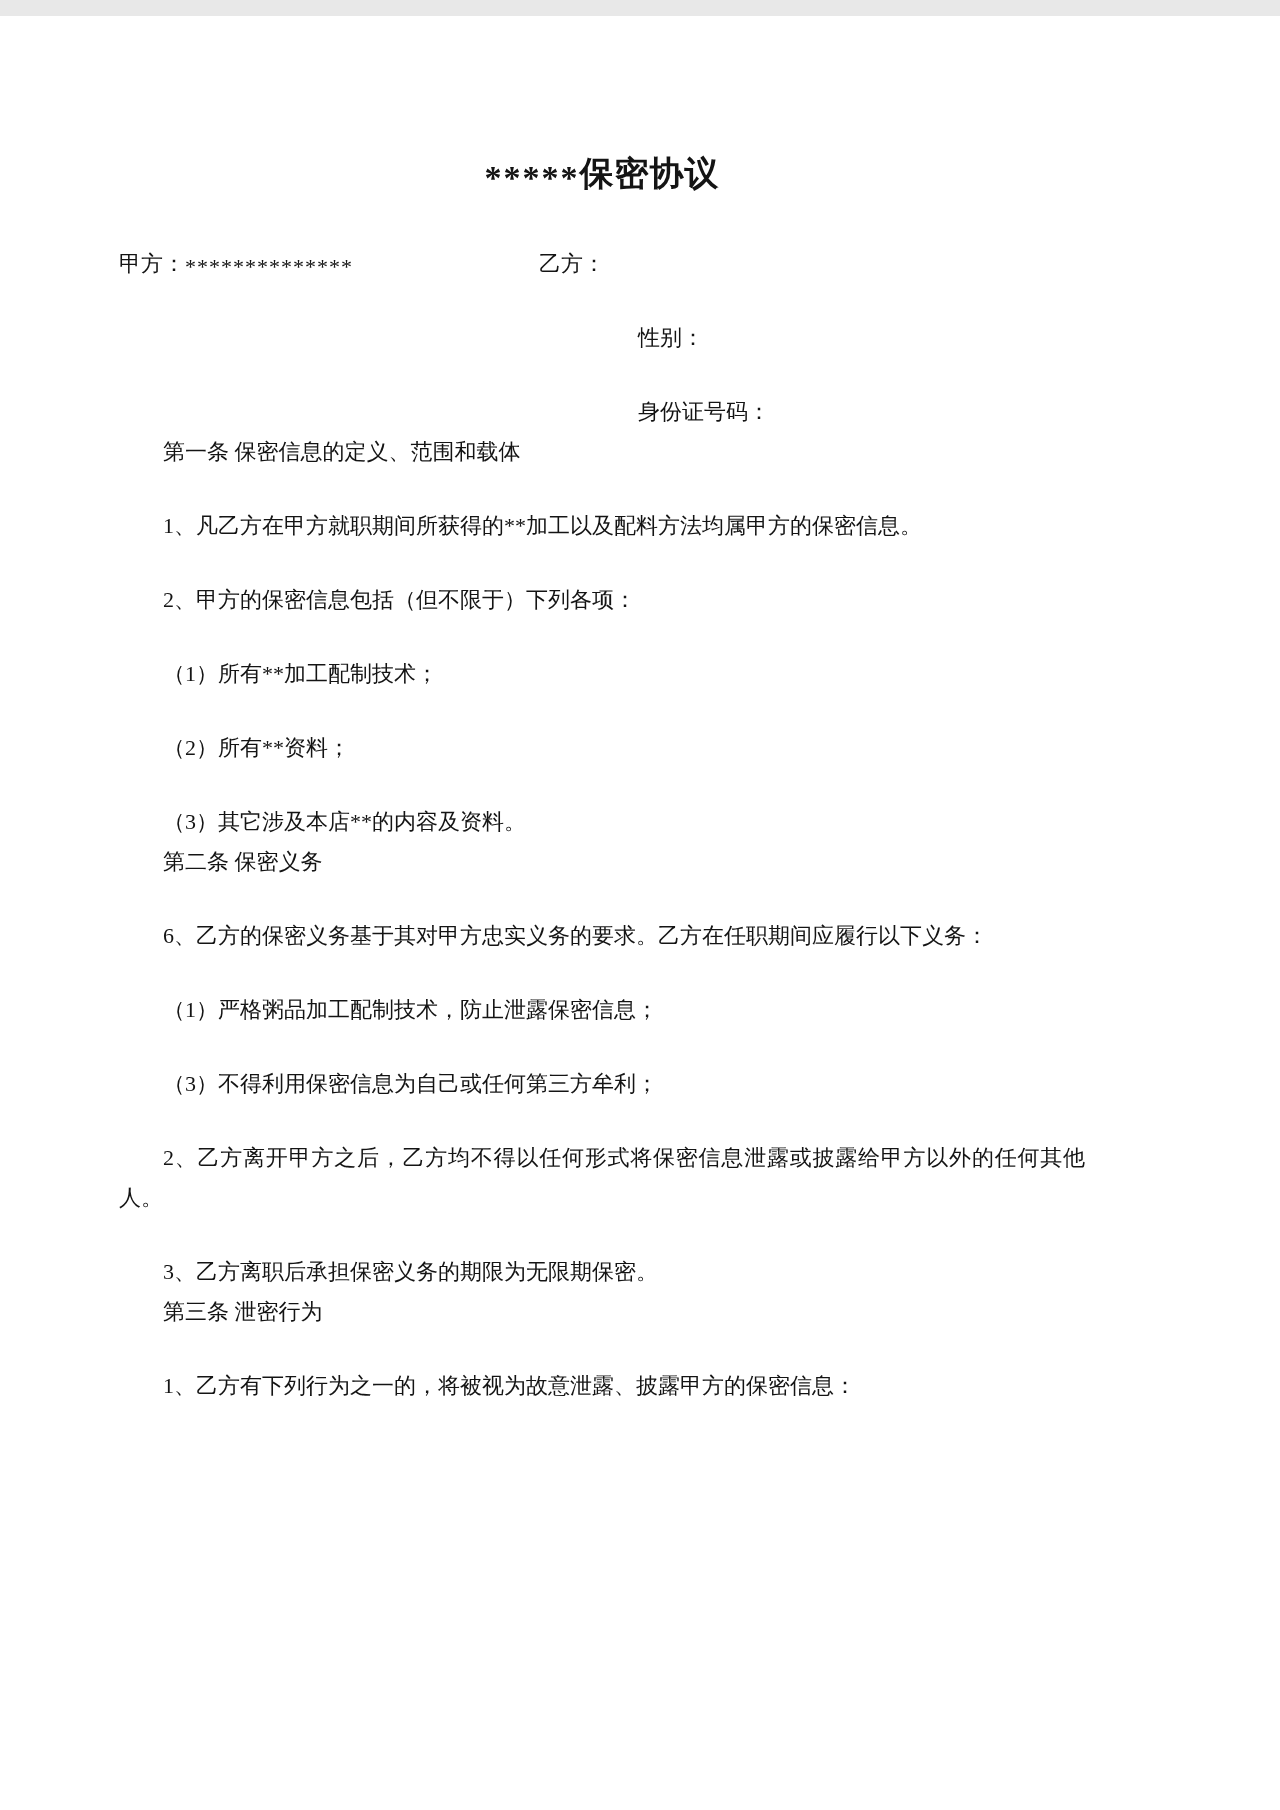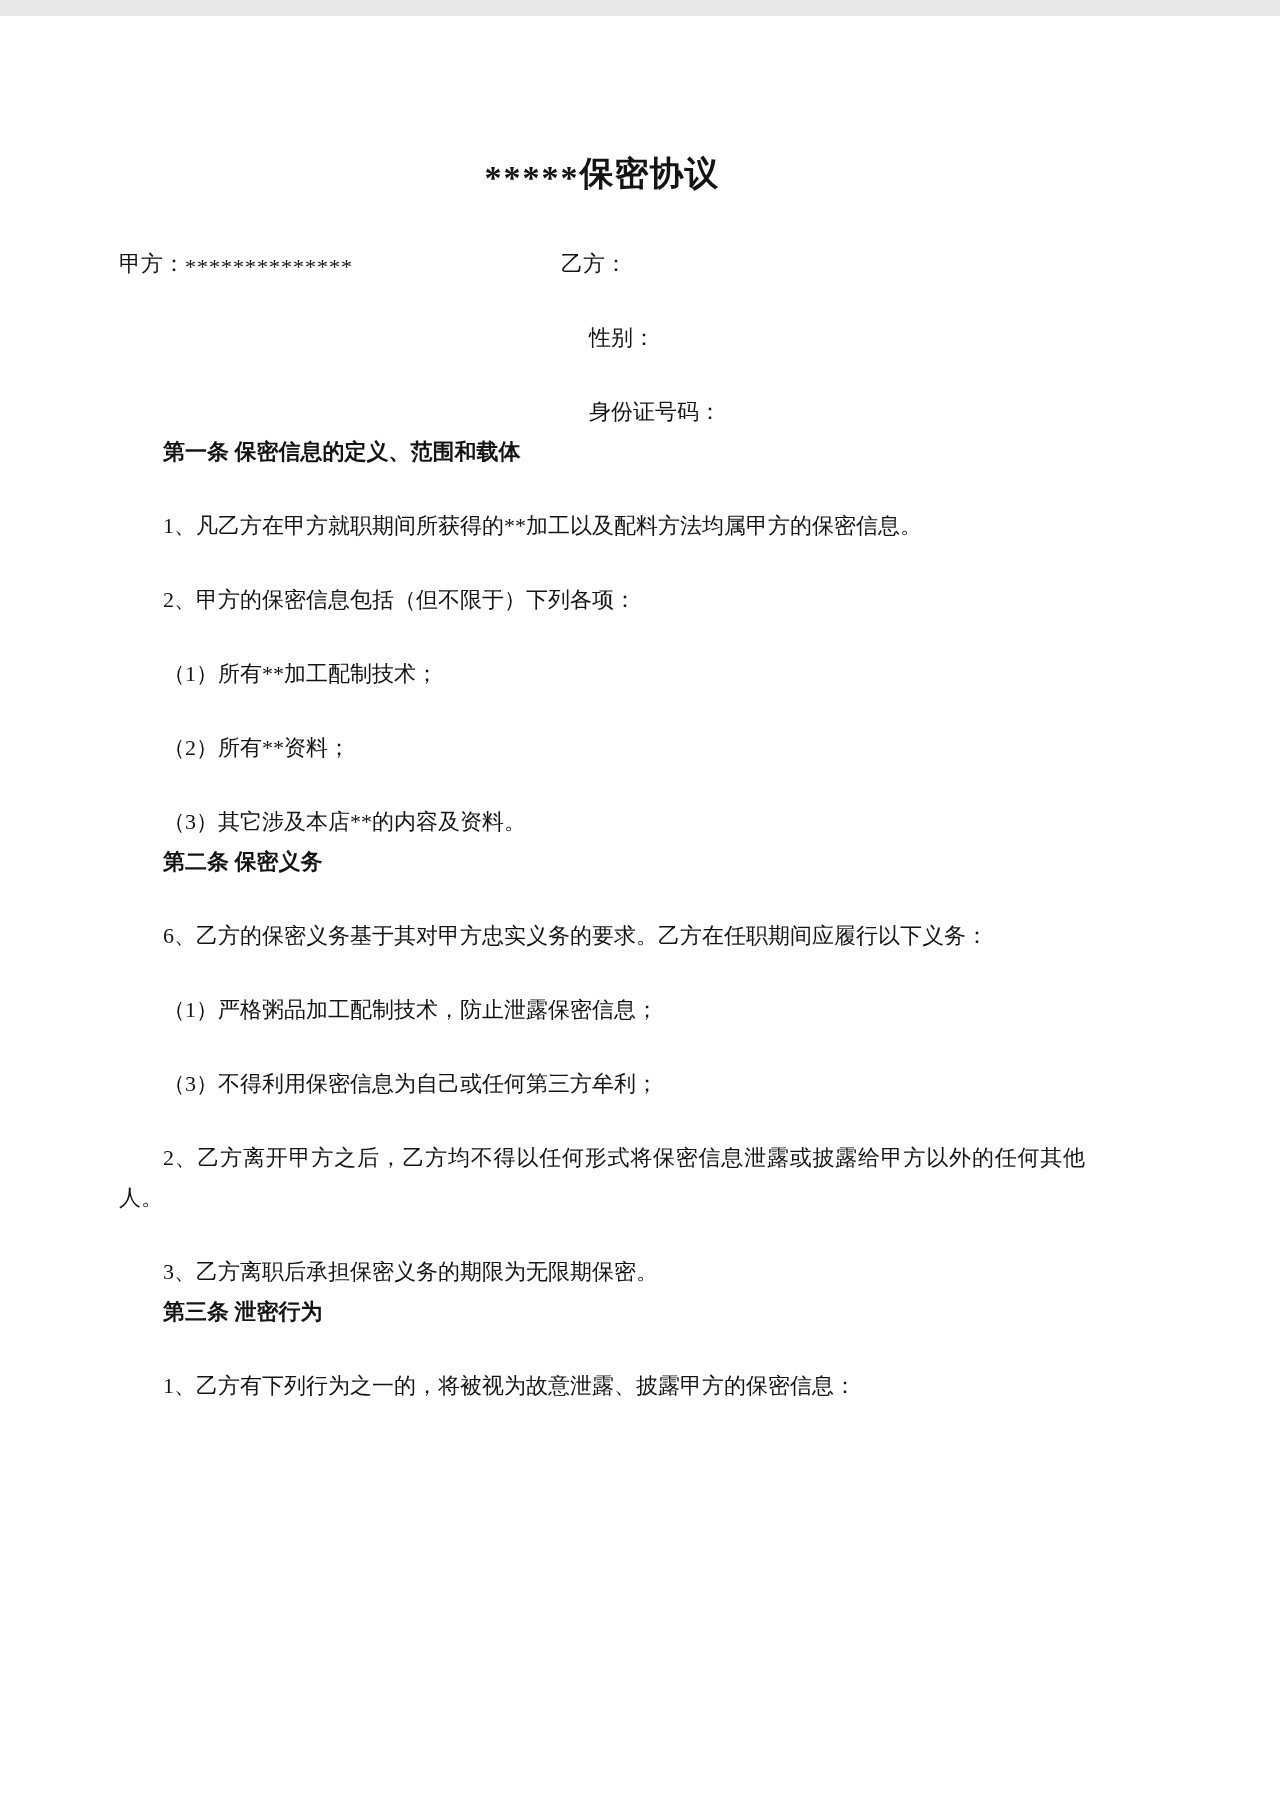--- a/index.html
+++ b/index.html
@@ -29,30 +29,30 @@
     top: 0.12em;
     letter-spacing: 2px;
   }
   .field-row {
     position: relative;
     height: 40px;
     margin-top: 34px;
     white-space: nowrap;
   }
   .field-row.first { margin-top: 0; }
-  .right-col { position: absolute; top: 0; left: 442px; }
-  .right-col.indent2 { left: 470px; }
+  .right-col { position: absolute; top: 0; left: 420px; }
+  .right-col.indent2 { left: 519px; }
   .stars { position: relative; top: 3px; letter-spacing: 1px; }
   .para {
     margin: 34px 0 0 0;
     text-indent: 2em;
     text-align: justify;
   }
   .para.intro { margin-top: 40px; }
-  .para.heading { margin-top: 0; font-weight: bold; }
+  .para.heading { margin-top: 0; font-weight: normal; }
 </style>
 </head>
 <body>
 
 <div class="page">
 
   <h1 class="doc-title"><span class="title-stars">*****</span><span>保密协议</span></h1>
 
   <div class="field-row first">
     <span>甲方：</span><span class="stars">**************</span>

